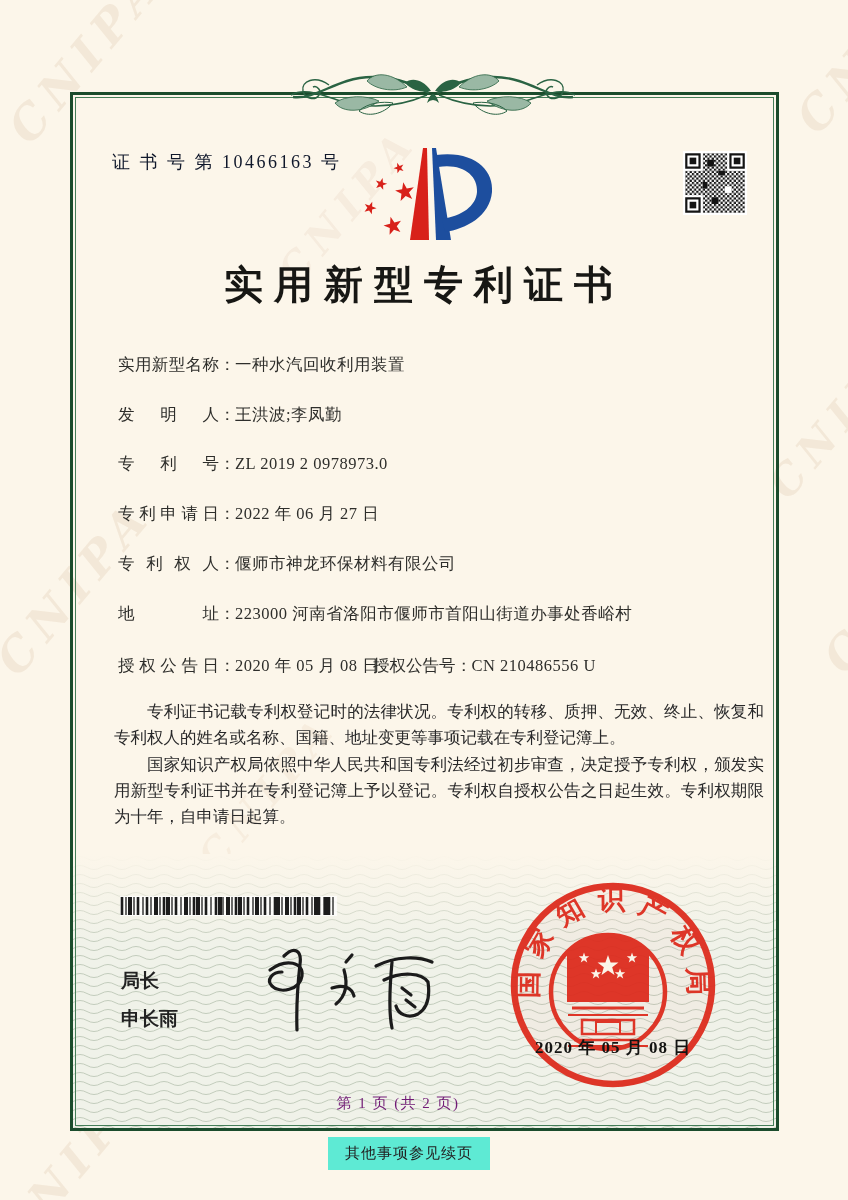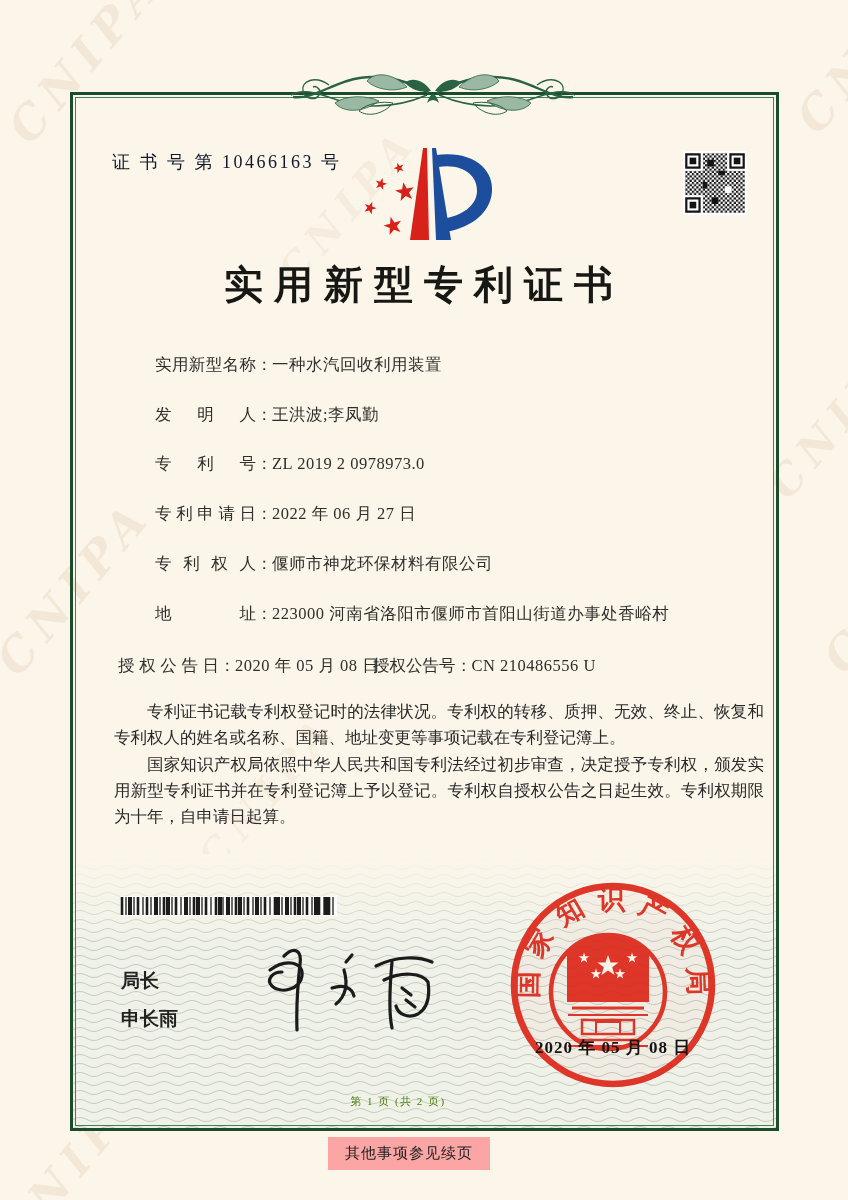--- a/index.html
+++ b/index.html
@@ -17,21 +17,21 @@
   .frame{position:absolute;left:70px;top:92px;width:703px;height:1033px;border:3px solid #1b4c2c;}
   .frame-inner{position:absolute;inset:2px;border:1px solid #447e58;}
   .flourish{position:absolute;left:281px;top:62px;width:304px;height:62px;}
   
   .certno{position:absolute;left:112px;top:150px;font-size:18px;letter-spacing:2.5px;color:#0f172a;}
   .logo{position:absolute;left:352px;top:142px;width:156px;height:108px;}
   .qr{position:absolute;left:683px;top:151px;width:64px;height:64px;}
   .title{position:absolute;left:0;top:258px;width:848px;text-align:center;
          font-size:39px;font-weight:700;letter-spacing:11px;color:#171714;}
   
-  .frow{position:absolute;left:118px;height:26px;white-space:nowrap;font-size:16.5px;color:#2e2e2b;margin-left:37px;}
+  .frow{position:absolute;left:118px;height:26px;white-space:nowrap;font-size:16.5px;color:#2e2e2b;}
   .flabel{display:inline-block;width:101px;text-align:justify;text-align-last:justify;vertical-align:top;}
   .fcolon{display:inline-block;width:16px;}
   .fval{letter-spacing:0.5px;}
   .grow{position:absolute;left:118px;top:655px;width:640px;height:26px;font-size:16.5px;white-space:nowrap;color:#2e2e2b;}
   .g2{position:absolute;left:255px;}
   
   .paras{position:absolute;left:114px;top:699px;width:650px;font-size:16.5px;line-height:26.3px;
          text-align:justify;color:#29292a;}
   .paras p{margin:0;text-indent:2em;}
   
@@ -41,22 +41,22 @@
              font-weight:700;font-size:19px;color:#222;}
   .sig-name{position:absolute;left:121px;top:1006px;font-family:"Liberation Sans","DejaVu Sans",sans-serif;
              font-weight:700;font-size:19px;color:#222;}
   .sig-script{position:absolute;left:250px;top:938px;width:200px;height:110px;}
   
   .seal{position:absolute;left:508px;top:880px;width:210px;height:210px;opacity:0.94;}
   .seal-date{position:absolute;left:508px;top:1036px;width:210px;text-align:center;
              font-size:17px;font-weight:700;letter-spacing:1px;color:#141412;}
   
   .pageinfo{position:absolute;left:0;top:1094px;width:796px;text-align:center;
-            font-size:11px;letter-spacing:1.5px;color:#4d7c0f;}
-  .contbox{position:absolute;left:328px;top:1137px;width:162px;height:33px;background:#fca5a5;
+            font-size:15px;letter-spacing:1.5px;color:#701a75;}
+  .contbox{position:absolute;left:328px;top:1137px;width:162px;height:33px;background:#5eead4;
            text-align:center;line-height:33px;font-size:15px;letter-spacing:1px;color:#222;}
 </style>
 </head>
 <body>
 
 <div class="page">
 
   <div class="wm" style="left:-20px;top:28px;font-size:46px;">CNIPA</div>
   <div class="wm" style="left:252px;top:182px;font-size:40px;color:rgba(196,152,116,0.10);">CNIPA</div>
   <div class="wm" style="left:768px;top:18px;font-size:46px;">CNIPA</div>

